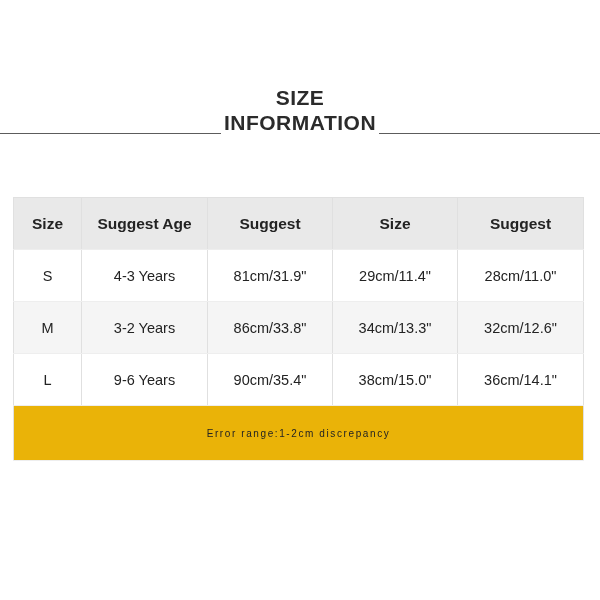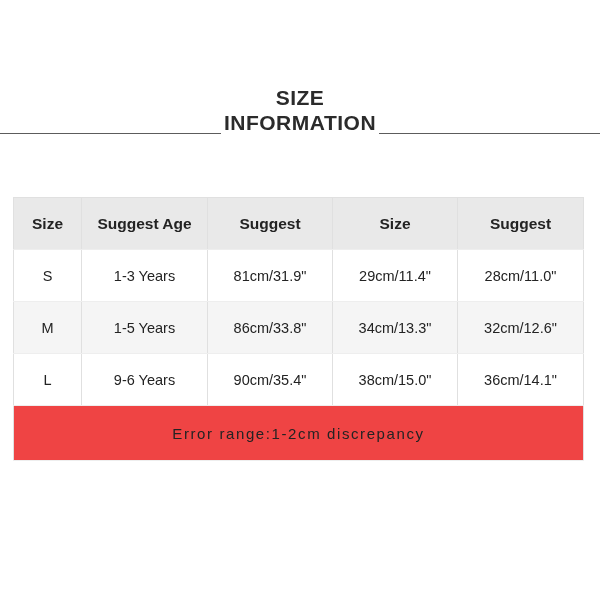--- a/index.html
+++ b/index.html
@@ -103,22 +103,22 @@
   tbody td {
     height: 51px;
     font-size: 14.5px;
     font-weight: normal;
   }
   tbody tr.row-odd td { background: #ffffff; }
   tbody tr.row-even td { background: #f5f5f5; }
 
   tfoot td {
     height: 54px;
-    background: #ef4444;
-    font-size: 15px;
+    background: #eab308;
+    font-size: 10px;
     letter-spacing: 1.6px;
     color: #232323;
     border-bottom: none;
     border-right: none;
   }
 
   
   col.c-size     { width: 68px; }
   col.c-age      { width: 126px; }
   col.c-length   { width: 125px; }
@@ -152,28 +152,28 @@
           <th>Size</th>
           <th>Suggest Age</th>
           <th>Suggest</th>
           <th>Size</th>
           <th>Suggest</th>
         </tr>
       </thead>
       <tbody>
         <tr class="row-odd">
           <td>S</td>
-          <td>1-3 Years</td>
+          <td>4-3 Years</td>
           <td>81cm/31.9"</td>
           <td>29cm/11.4"</td>
           <td>28cm/11.0"</td>
         </tr>
         <tr class="row-even">
           <td>M</td>
-          <td>1-5 Years</td>
+          <td>3-2 Years</td>
           <td>86cm/33.8"</td>
           <td>34cm/13.3"</td>
           <td>32cm/12.6"</td>
         </tr>
         <tr class="row-odd">
           <td>L</td>
           <td>9-6 Years</td>
           <td>90cm/35.4"</td>
           <td>38cm/15.0"</td>
           <td>36cm/14.1"</td>

